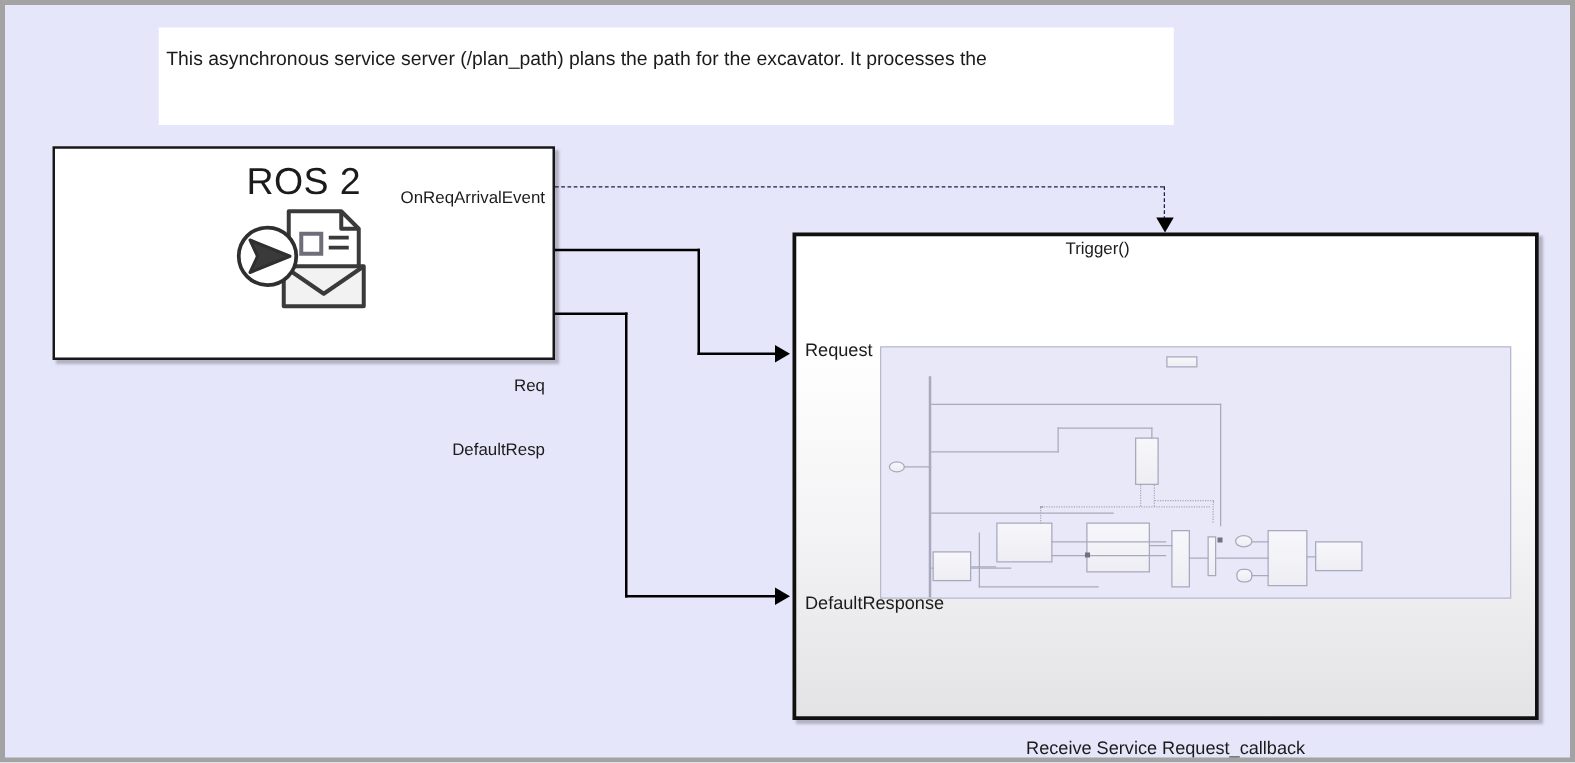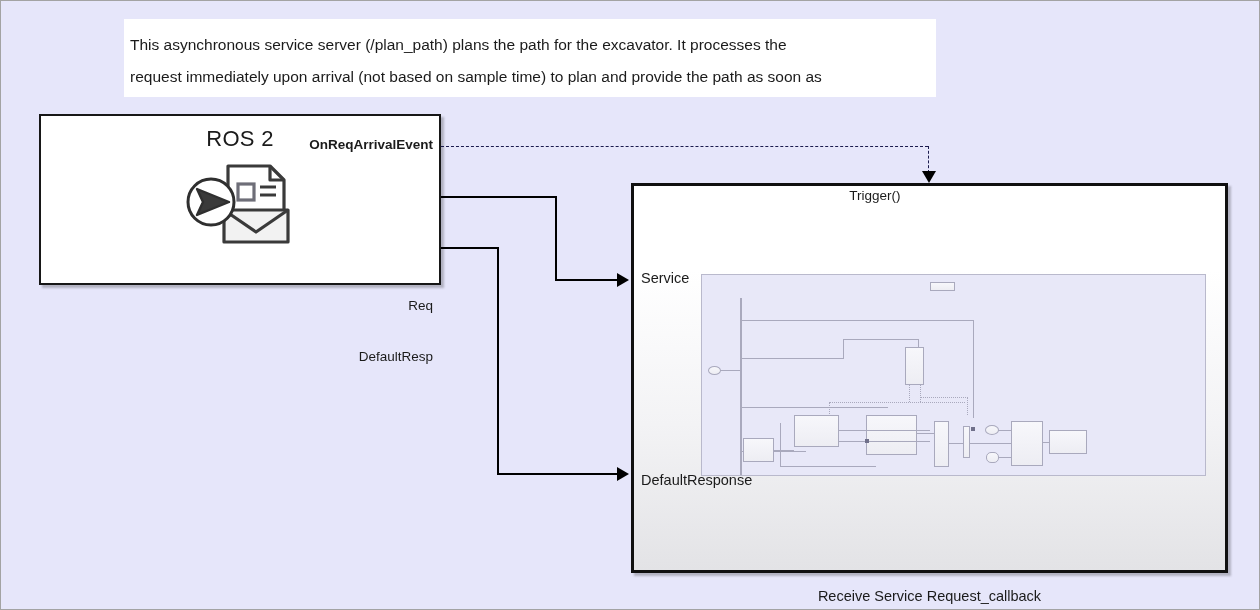--- a/index.html
+++ b/index.html
@@ -5,21 +5,21 @@
   html, body {
     margin: 0;
     padding: 0;
     background: #ffffff;
   }
   #canvas {
     position: relative;
     width: 1260px;
     height: 610px;
     background: #e6e6fa;
-    border: 1px solid #a3a3a3;
+    border: 4px solid #a3a3a3;
     box-sizing: border-box;
     overflow: hidden;
     font-family: "Liberation Sans", sans-serif;
   }
 
   
   #annotation {
     position: absolute;
     left: 123px;
     top: 18px;
@@ -45,21 +45,21 @@
     background: #ffffff;
     border: 2px solid #171717;
     box-sizing: border-box;
     box-shadow: 3px 3px 2px rgba(80,80,90,0.35);
   }
   #ros-title {
     position: absolute;
     left: 0; right: 0;
     top: 10px;
     text-align: center;
-    font-size: 22px;
+    font-size: 30px;
     color: #1b1b1b;
     letter-spacing: .3px;
   }
   #ros-icon {
     position: absolute;
     left: 50%;
     top: 46px;
     transform: translateX(-50%);
     width: 112px;
     height: 86px;
@@ -72,21 +72,21 @@
     font-size: 15.5px;
     color: #1b1b1b;
   }
   .ros-port-label {
     position: absolute;
     right: 6px;
     font-size: 13.5px;
     color: #1b1b1b;
     white-space: nowrap;
   }
-  #lbl-onreq { top: 21px; font-weight: bold; }
+  #lbl-onreq { top: 31px; }
   #lbl-req   { top: 182px; }
   #lbl-defresp { top: 233px; }
 
   
   #subsystem {
     position: absolute;
     left: 630px;
     top: 182px;
     width: 597px;
     height: 390px;
@@ -209,21 +209,20 @@
     border-top: 12px solid #000000;
   }
 </style>
 </head>
 <body>
 
 <div id="canvas">
 
   <div id="annotation">
     <div>This asynchronous service server (/plan_path) plans the path for the excavator. It processes the</div>
-    <div>request immediately upon arrival (not based on sample time) to plan and provide the path as soon as</div>
   </div>
 
   <div id="ros-block">
     <div id="ros-title">ROS 2</div>
 
     <div id="ros-icon">
       <svg viewBox="0 0 112 86" width="112" height="86" xmlns="http://www.w3.org/2000/svg">
 
         <path d="M44 4 H86 L100 18 V56 H44 Z" fill="#ffffff" stroke="#3a3a3a" stroke-width="3.2" stroke-linejoin="round"></path>
         <path d="M86 4 V18 H100" fill="none" stroke="#3a3a3a" stroke-width="3.2" stroke-linejoin="round"></path>
@@ -254,21 +253,21 @@
   <div class="wire wire-h" style="left:554px; top:278px; width:62px;"></div>
   <div class="arrow-r" style="left:616px; top:272px;"></div>
 
   <div class="wire wire-h" style="left:440px; top:246px; width:58px;"></div>
   <div class="wire wire-v" style="left:496px; top:246px; height:228px;"></div>
   <div class="wire wire-h" style="left:496px; top:472px; width:120px;"></div>
   <div class="arrow-r" style="left:616px; top:466px;"></div>
 
   <div id="subsystem">
 
-    <div class="sub-port-label" id="lbl-request">Service</div>
+    <div class="sub-port-label" id="lbl-request">Request</div>
     <div class="sub-port-label" id="lbl-defresponse">DefaultResponse</div>
 
     <div id="thumb">
 
       <div class="tcircle" style="left:6px; top:91px; width:13px; height:9px;"></div>
       <div class="tl" style="left:18px; top:95px; width:22px; height:1px;"></div>
       <div class="tl" style="left:38px; top:23px; width:2px; height:194px;"></div>
 
       <div class="tl" style="left:40px; top:45px; width:232px; height:1px;"></div>
       <div class="tl" style="left:40px; top:83px; width:102px; height:1px;"></div>

